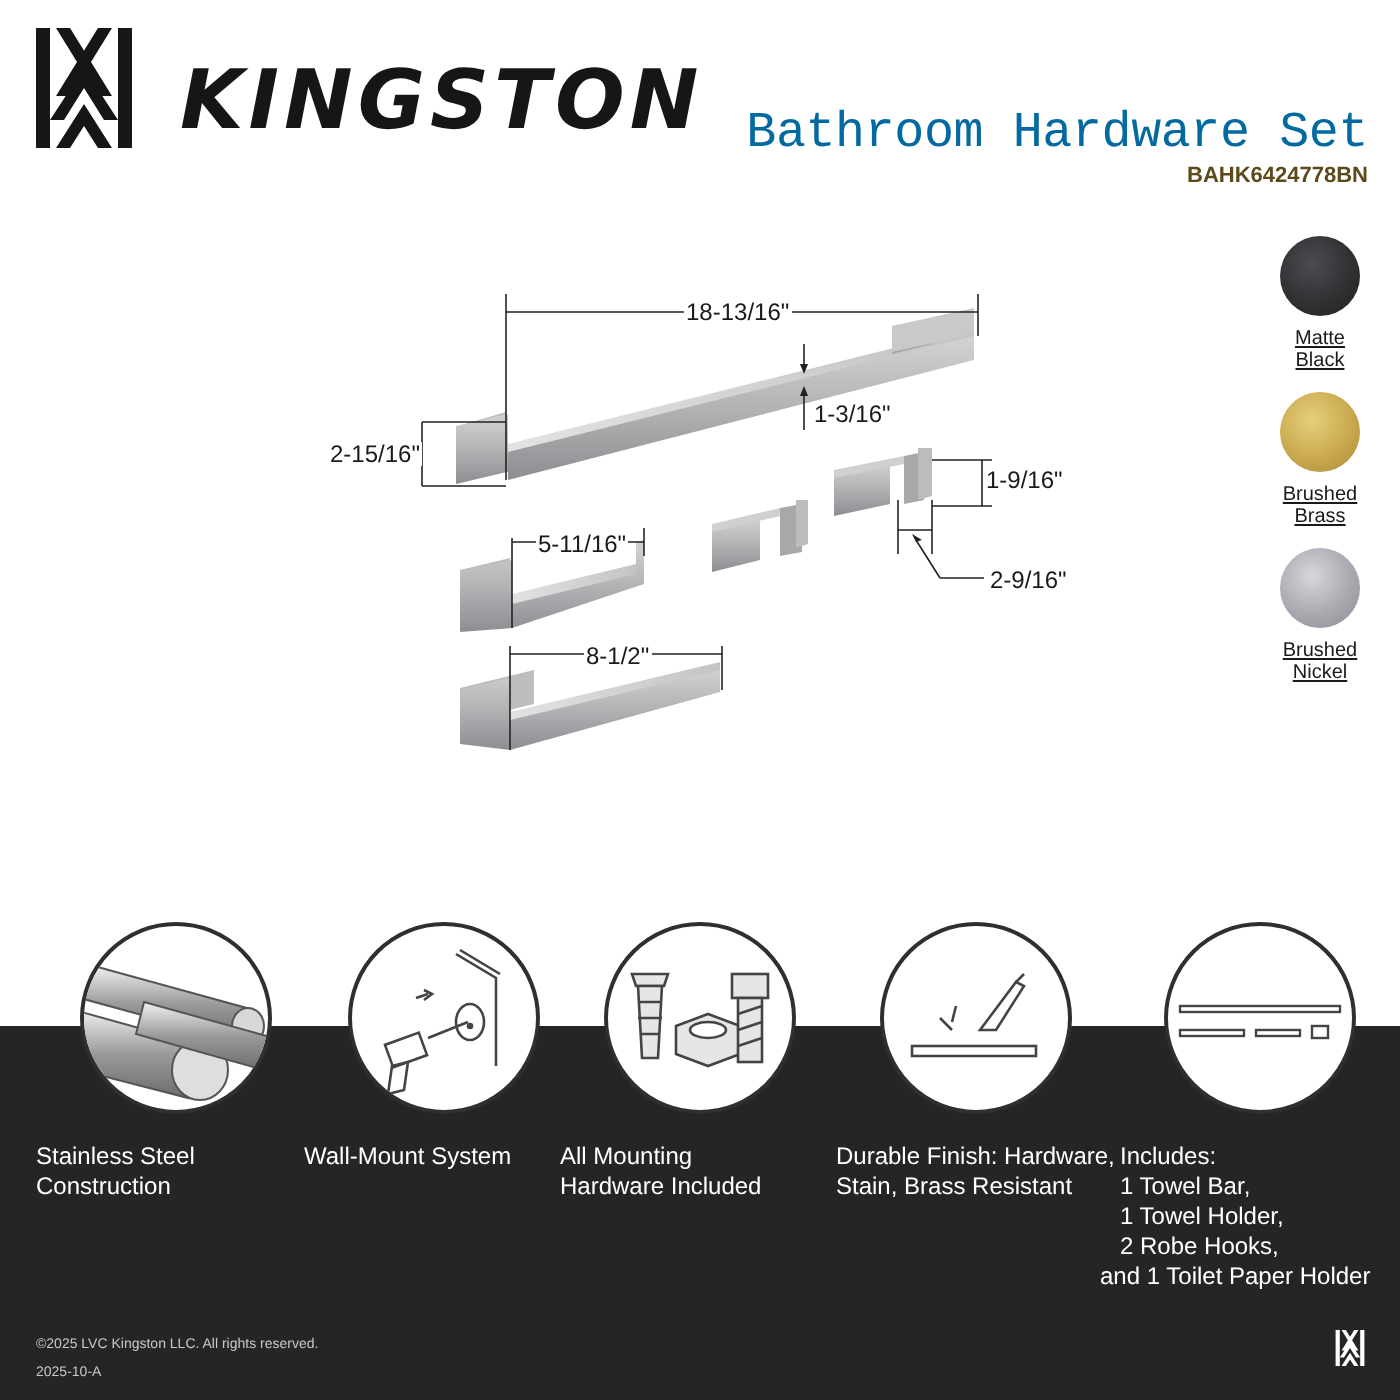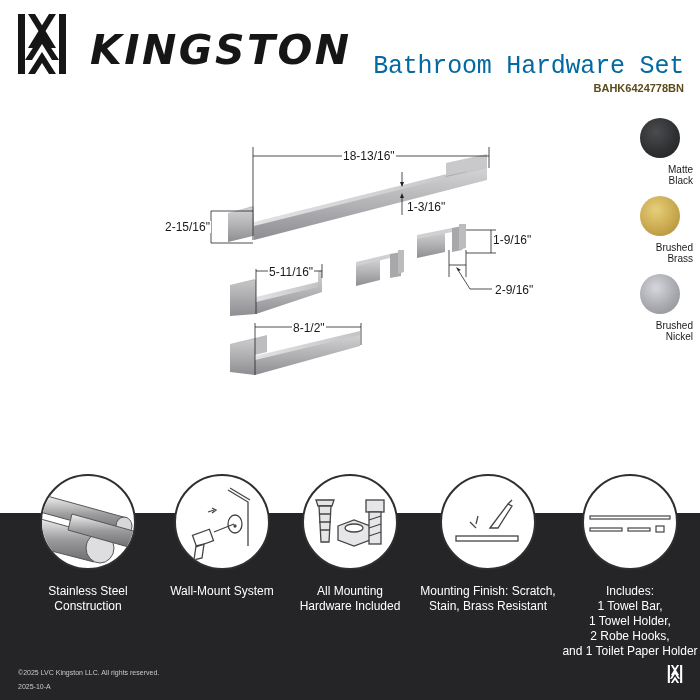--- a/index.html
+++ b/index.html
@@ -8,32 +8,32 @@
 
   .abs { position: absolute; }
 
   
   .logo-mark { left: 18px; top: 14px; width: 48px; height: 60px; }
   .brand { left: 90px; top: 30px; font-size: 41px; font-weight: 700; letter-spacing: 2.5px; color: #161616; font-family: "DejaVu Sans", sans-serif; line-height: 1; font-style: italic; }
   .title { right: 16px; top: 54px; font-size: 25px; color: #0369a1; font-family: Liberation Mono, monospace; letter-spacing: -0.2px; line-height: 1; }
   .sku { right: 16px; top: 83px; font-size: 11px; font-weight: 700; color: #5c4a1a; font-family: "Liberation Sans", sans-serif; line-height: 1; }
 
   
-  .finish { position: absolute; left: 627px; width: 66px; text-align: right; }
+  .finish { position: absolute; left: 627px; width: 66px; text-align: center; text-decoration: underline; }
   .swatch { width: 40px; height: 40px; border-radius: 50%; margin: 0 auto 6px; }
   .finish-label { font-size: 10px; line-height: 11px; color: #1a1a1a; font-family: "Liberation Sans", sans-serif; }
 
   
   .dim { position: absolute; font-size: 12px; color: #1a1a1a; font-family: "Liberation Sans", sans-serif; background: #fff; padding: 0 1px; line-height: 1; white-space: nowrap; }
   .diagram-svg { position: absolute; left: 0; top: 0; }
 
   
   .band { left: 0; top: 513px; width: 700px; height: 187px; background: #252527; }
 
-  .feature { position: absolute; top: 474px; width: 140px; text-align: center; }
+  .feature { position: absolute; top: 461px; width: 140px; }
   .circle { width: 96px; height: 96px; border-radius: 50%; background: #fff; border: 2.5px solid #2f2f31; margin: 0 auto; position: relative; overflow: hidden; }
   .circle svg { position: absolute; left: 0; top: 0; }
   .feature-label { margin-top: 14px; font-size: 12px; line-height: 15px; color: #ffffff; font-family: "Liberation Sans", sans-serif; }
 
   .copyright { left: 18px; top: 669px; font-size: 7px; color: #c9c9c9; font-family: "Liberation Sans", sans-serif; }
   .version { left: 18px; top: 683px; font-size: 7px; color: #c9c9c9; font-family: "Liberation Sans", sans-serif; }
   .footer-mark { left: 667px; top: 665px; width: 16px; height: 18px; }
 </style>
 </head>
 <body>
@@ -219,21 +219,21 @@
   <div class="circle">
     <svg width="92" height="92" viewBox="0 0 92 92" fill="none" stroke="#444" stroke-width="1.3">
       <rect x="14" y="60" width="62" height="5"></rect>
       <polygon points="48,52 66,28 70,30 56,52"></polygon>
       <line x1="66" y1="28" x2="70" y2="24"></line>
       <line x1="28" y1="46" x2="34" y2="52"></line>
       <line x1="36" y1="40" x2="34" y2="48"></line>
     </svg>
   </div>
   <div class="feature-label">
-    <div>Mounting Finish: Scratch,</div>
+    <div>Durable Finish: Hardware,</div>
     <div>Stain, Brass Resistant</div>
   </div>
 </div>
 
 <div class="feature" style="left:560px; width:140px;">
   <div class="circle">
     <svg width="92" height="92" viewBox="0 0 92 92" fill="#fff" stroke="#444" stroke-width="1.2">
       <rect x="6" y="40" width="80" height="3"></rect>
       <rect x="6" y="52" width="32" height="3"></rect>
       <rect x="44" y="52" width="22" height="3"></rect>

